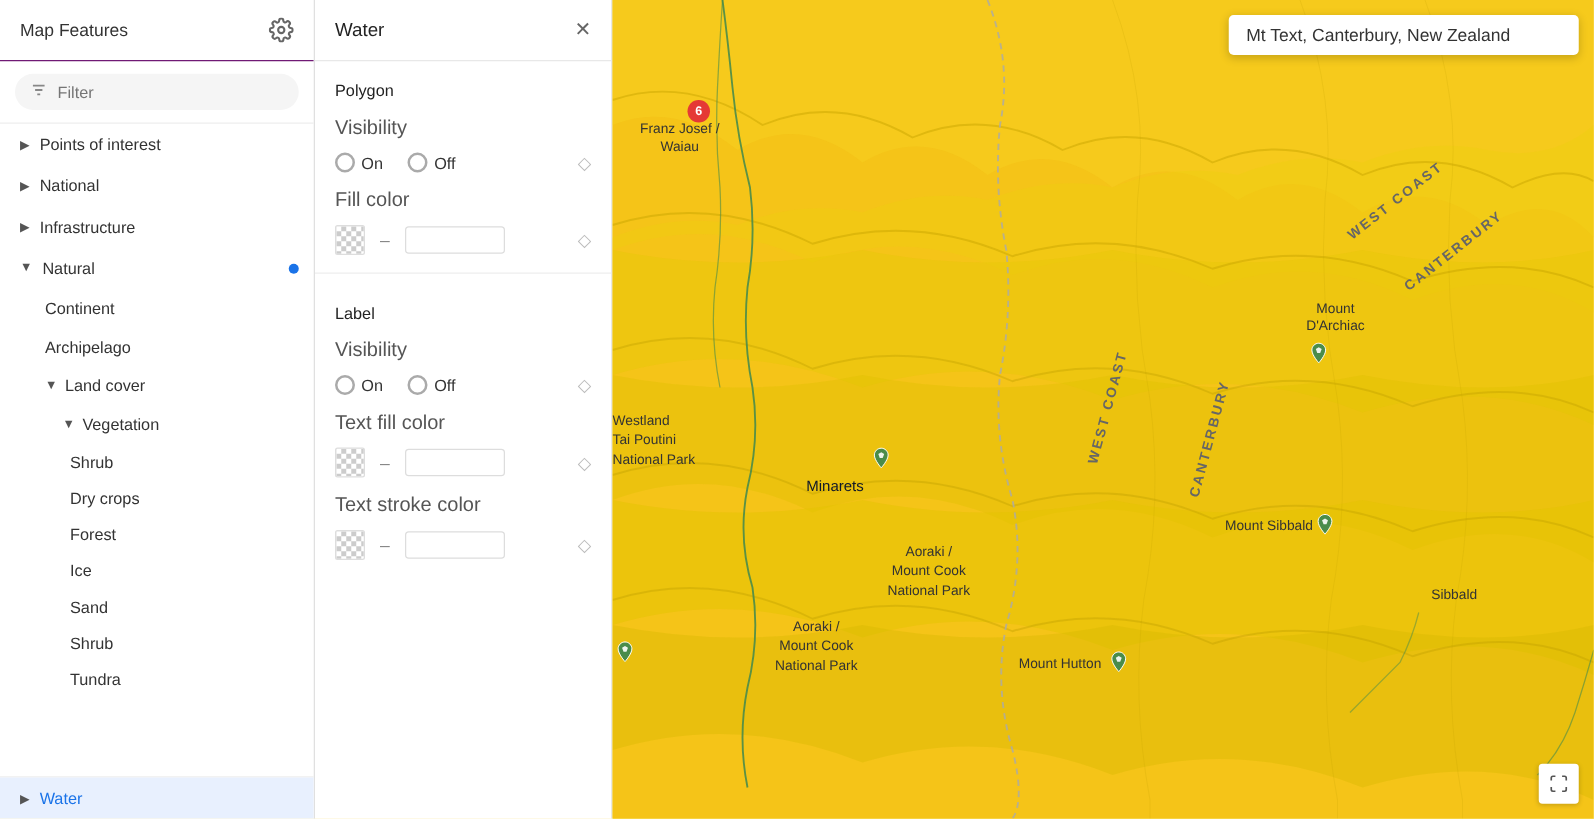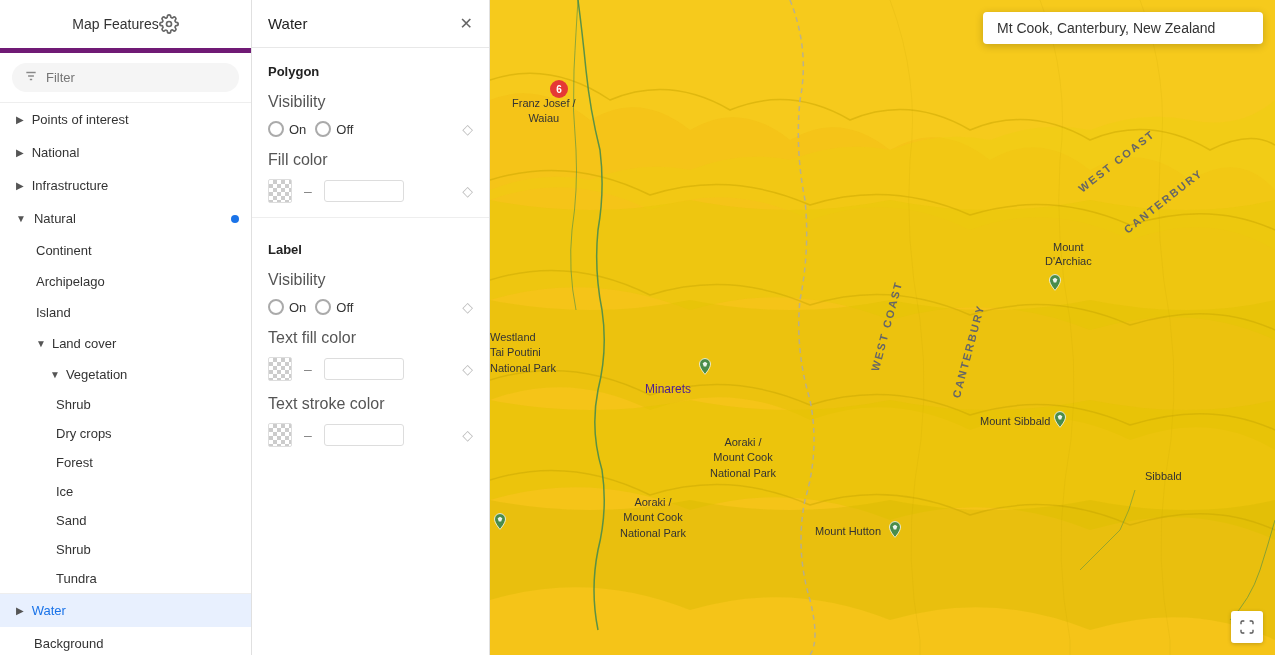--- a/index.html
+++ b/index.html
@@ -12,23 +12,23 @@
       background: #fff;
       border-right: 1px solid #e0e0e0;
       display: flex;
       flex-direction: column;
       height: 655px;
       overflow-y: auto;
     }
     .sidebar-header {
       display: flex;
       align-items: center;
-      justify-content: center;
+      justify-content: space-between;
       padding: 14px 16px;
-      border-bottom: 5px solid #701a75;
+      border-bottom: 1px solid #701a75;
     }
     .sidebar-title {
       font-size: 14px;
       font-weight: 500;
       color: #333;
     }
     .gear-icon {
       width: 20px;
       height: 20px;
       cursor: pointer;
@@ -119,35 +119,35 @@
       align-items: center;
       justify-content: space-between;
       padding: 14px 16px;
       border-bottom: 1px solid #e8e8e8;
     }
     .panel-title { font-size: 15px; font-weight: 500; color: #222; }
     .close-icon { cursor: pointer; color: #666; font-size: 16px; }
 
     .section-title {
       font-size: 13px;
-      font-weight: 700;
+      font-weight: 400;
       color: #222;
       padding: 16px 16px 6px 16px;
     }
     .field-label {
       font-size: 16px;
       color: #555;
       padding: 8px 16px 4px 16px;
     }
 
     .radio-row {
       display: flex;
       align-items: center;
       padding: 6px 16px;
-      gap: 9px;
+      gap: 20px;
     }
     .radio-option {
       display: flex;
       align-items: center;
       gap: 5px;
       cursor: pointer;
       font-size: 13px;
       color: #333;
     }
     .radio-circle {
@@ -313,23 +313,20 @@
     <span>Natural</span>
     <span class="blue-dot"></span>
   </div>
 
   <div class="tree-child">
     <span>Continent</span>
   </div>
   <div class="tree-child">
     <span>Archipelago</span>
   </div>
-  <div class="tree-child">
-    <span>Island</span>
-  </div>
 
   <div class="tree-subparent" style="padding-left:36px;">
     <span class="chevron">▼</span>
     <span>Land cover</span>
   </div>
 
   <div class="tree-subparent" style="padding-left:50px;">
     <span class="chevron">▼</span>
     <span>Vegetation</span>
   </div>
@@ -354,23 +351,20 @@
   </div>
   <div class="tree-subchild">
     <span>Tundra</span>
   </div>
 
   <div style="flex:1"></div>
   <div style="border-top:1px solid #eee;">
     <div class="tree-parent tree-item-selected">
       <span class="chevron">▶</span>
       <span>Water</span>
-    </div>
-    <div class="tree-parent">
-      <span style="padding-left:18px;">Background</span>
     </div>
   </div>
 </div>
 
 <div class="middle-panel">
   <div class="panel-header">
     <span class="panel-title">Water</span>
     <span class="close-icon">✕</span>
   </div>
 
@@ -427,21 +421,21 @@
     <div class="color-swatch"></div>
     <span class="color-dash">–</span>
     <input class="color-text-box" type="text" value="" style="">
     <span class="diamond-icon">◇</span>
   </div>
 </div>
 
 <div class="map-area">
 
   <div class="map-search">
-    <span>Mt Cook, Canterbury, New Zealand</span>
+    <span>Mt Text, Canterbury, New Zealand</span>
   </div>
 
   <div class="map-fullscreen">
     <svg width="16" height="16" viewBox="0 0 24 24" fill="none" stroke="#555" stroke-width="2">
       <path d="M8 3H5a2 2 0 0 0-2 2v3m18 0V5a2 2 0 0 0-2-2h-3m0 18h3a2 2 0 0 0 2-2v-3M3 16v3a2 2 0 0 0 2 2h3"></path>
     </svg>
   </div>
 
   <svg class="map-svg" viewBox="0 0 785 655" preserveAspectRatio="xMidYMid slice">
 
@@ -489,21 +483,21 @@
   </div>
 
   <div style="position:absolute; top:320px; left:350px; transform:rotate(-75deg); font-size:11px; font-weight:700; letter-spacing:2px; color:#666; white-space:nowrap; pointer-events:none;">
     WEST COAST
   </div>
   <div style="position:absolute; top:345px; left:430px; transform:rotate(-75deg); font-size:11px; font-weight:700; letter-spacing:2px; color:#666; white-space:nowrap; pointer-events:none;">
     CANTERBURY
   </div>
 
   <div style="position:absolute; top:340px; left:155px; display:flex; align-items:center; gap:4px;">
-    <span style="font-size:12px; color:#4c1d95;margin-top:42px;">Minarets</span>
+    <span style="font-size:12px; color:#0f172a;margin-top:42px;">Minarets</span>
     <svg width="20" height="22" viewBox="0 0 24 28">
       <path d="M12 2C8.13 2 5 5.13 5 9c0 5.25 7 13 7 13s7-7.75 7-13c0-3.87-3.13-7-7-7z" fill="#4a8c4a" stroke="#fff" stroke-width="1"></path>
       <path d="M9 8l1.5 4h3L15 8l-3-2-3 2z" fill="#fff" opacity="0.9"></path>
     </svg>
   </div>
 
   <div style="position:absolute; top:240px; left:555px; display:flex; align-items:flex-start; gap:4px;flex-direction:column;">
     <span style="font-size:11px; color:#333; text-align:center; line-height:1.3;">Mount<br>D'Archiac</span>
     <svg width="20" height="22" viewBox="0 0 24 28">
       <path d="M12 2C8.13 2 5 5.13 5 9c0 5.25 7 13 7 13s7-7.75 7-13c0-3.87-3.13-7-7-7z" fill="#4a8c4a" stroke="#fff" stroke-width="1"></path>

